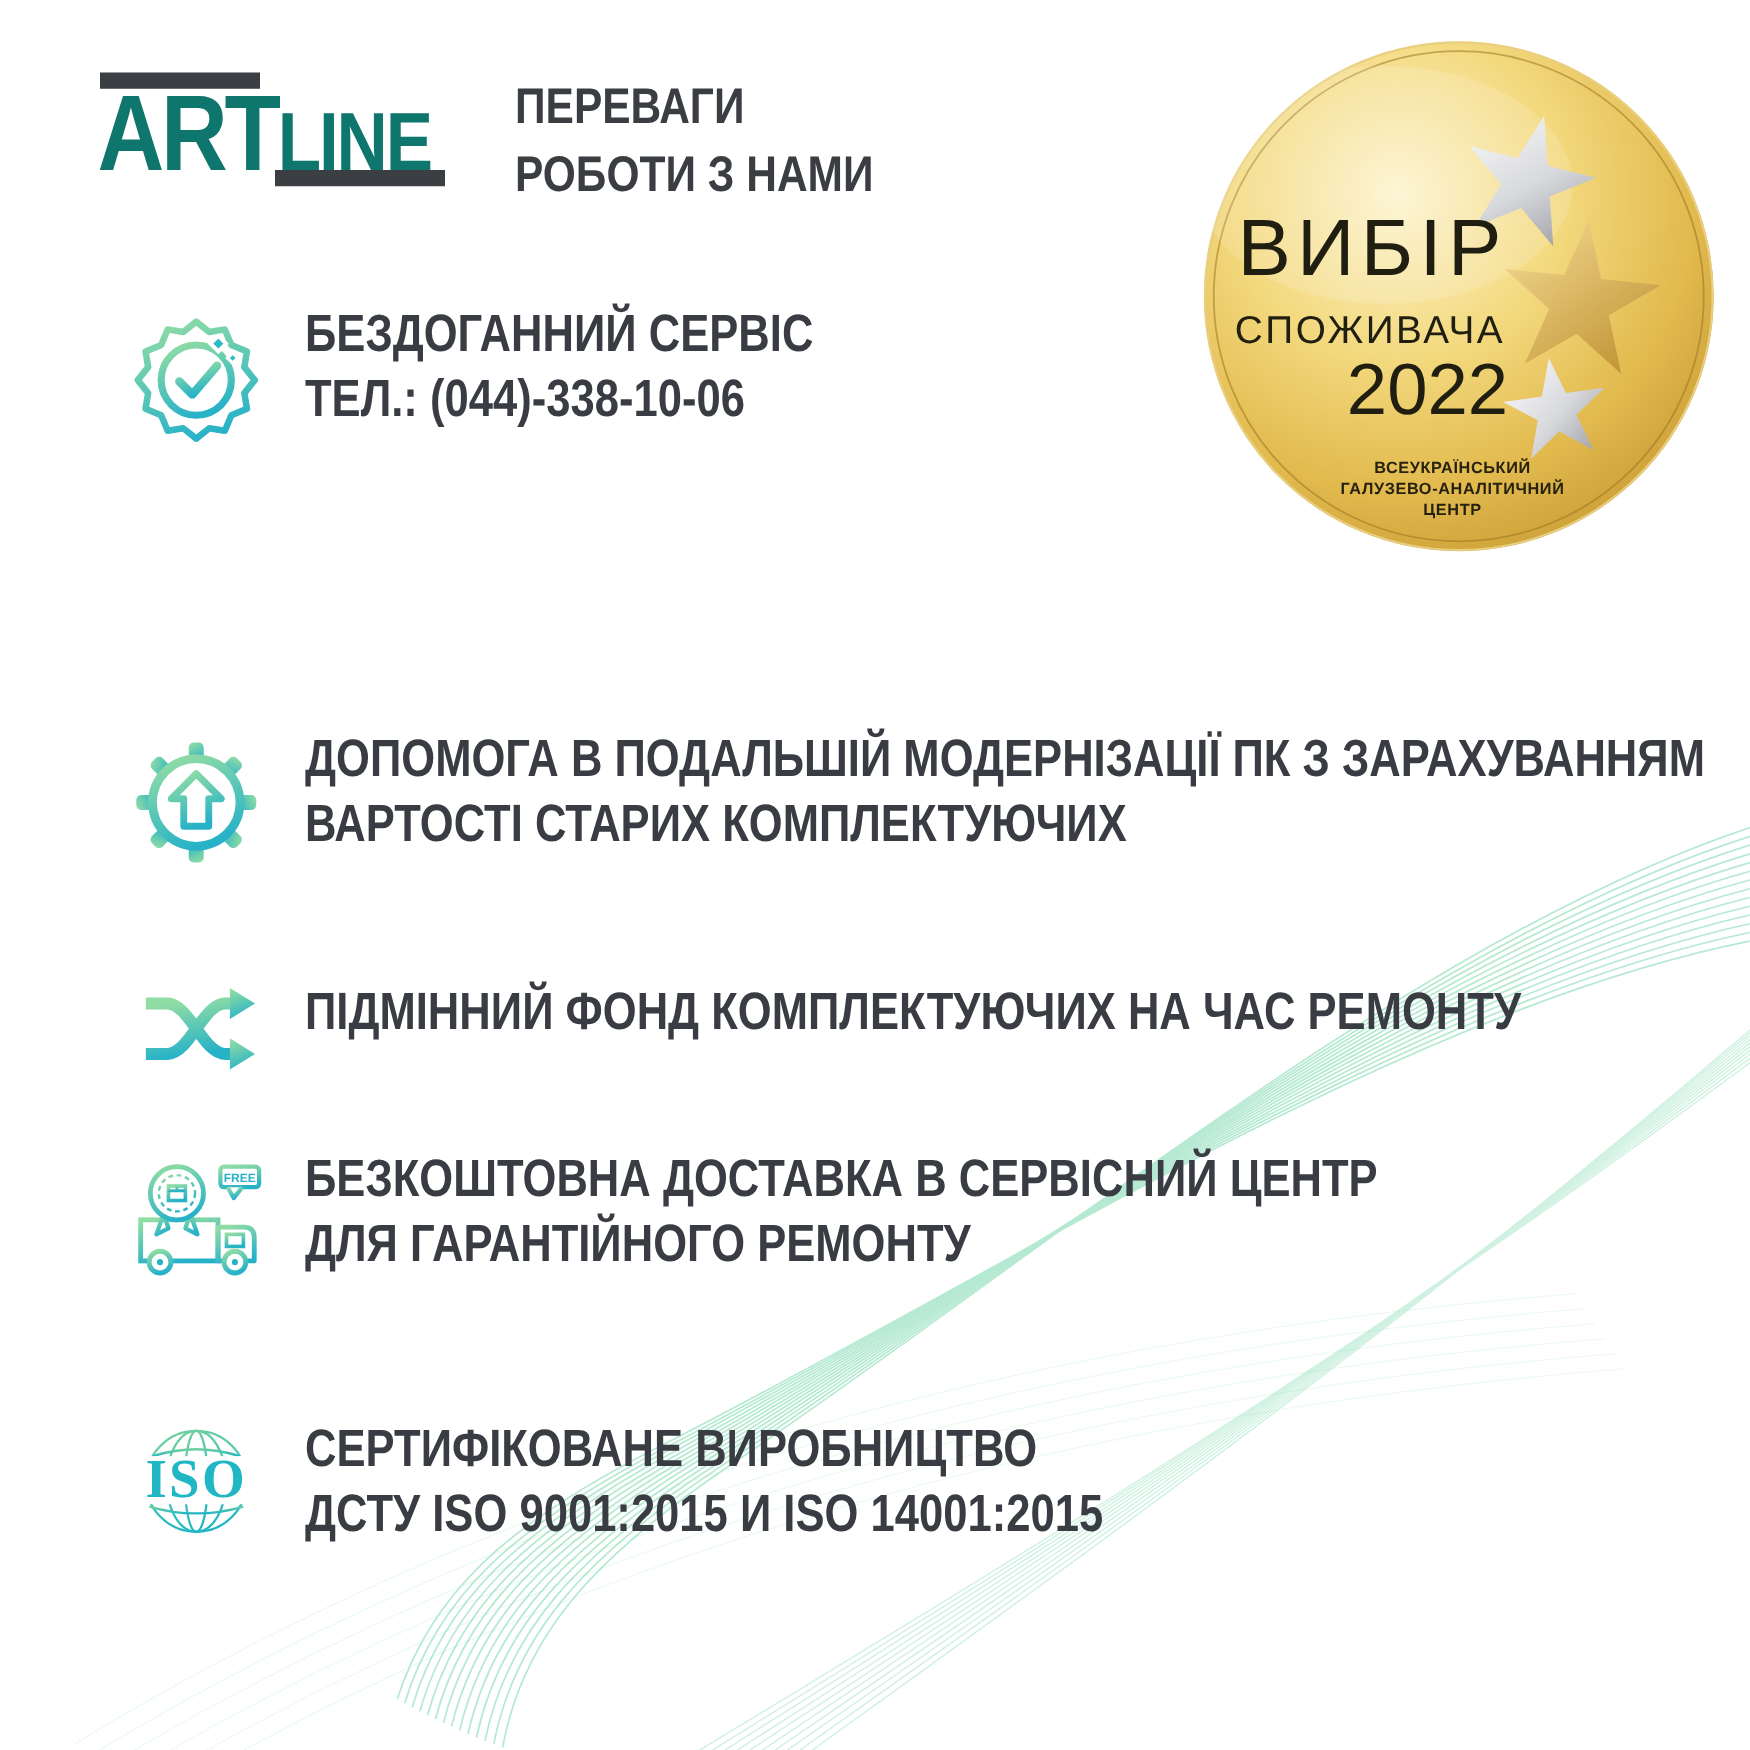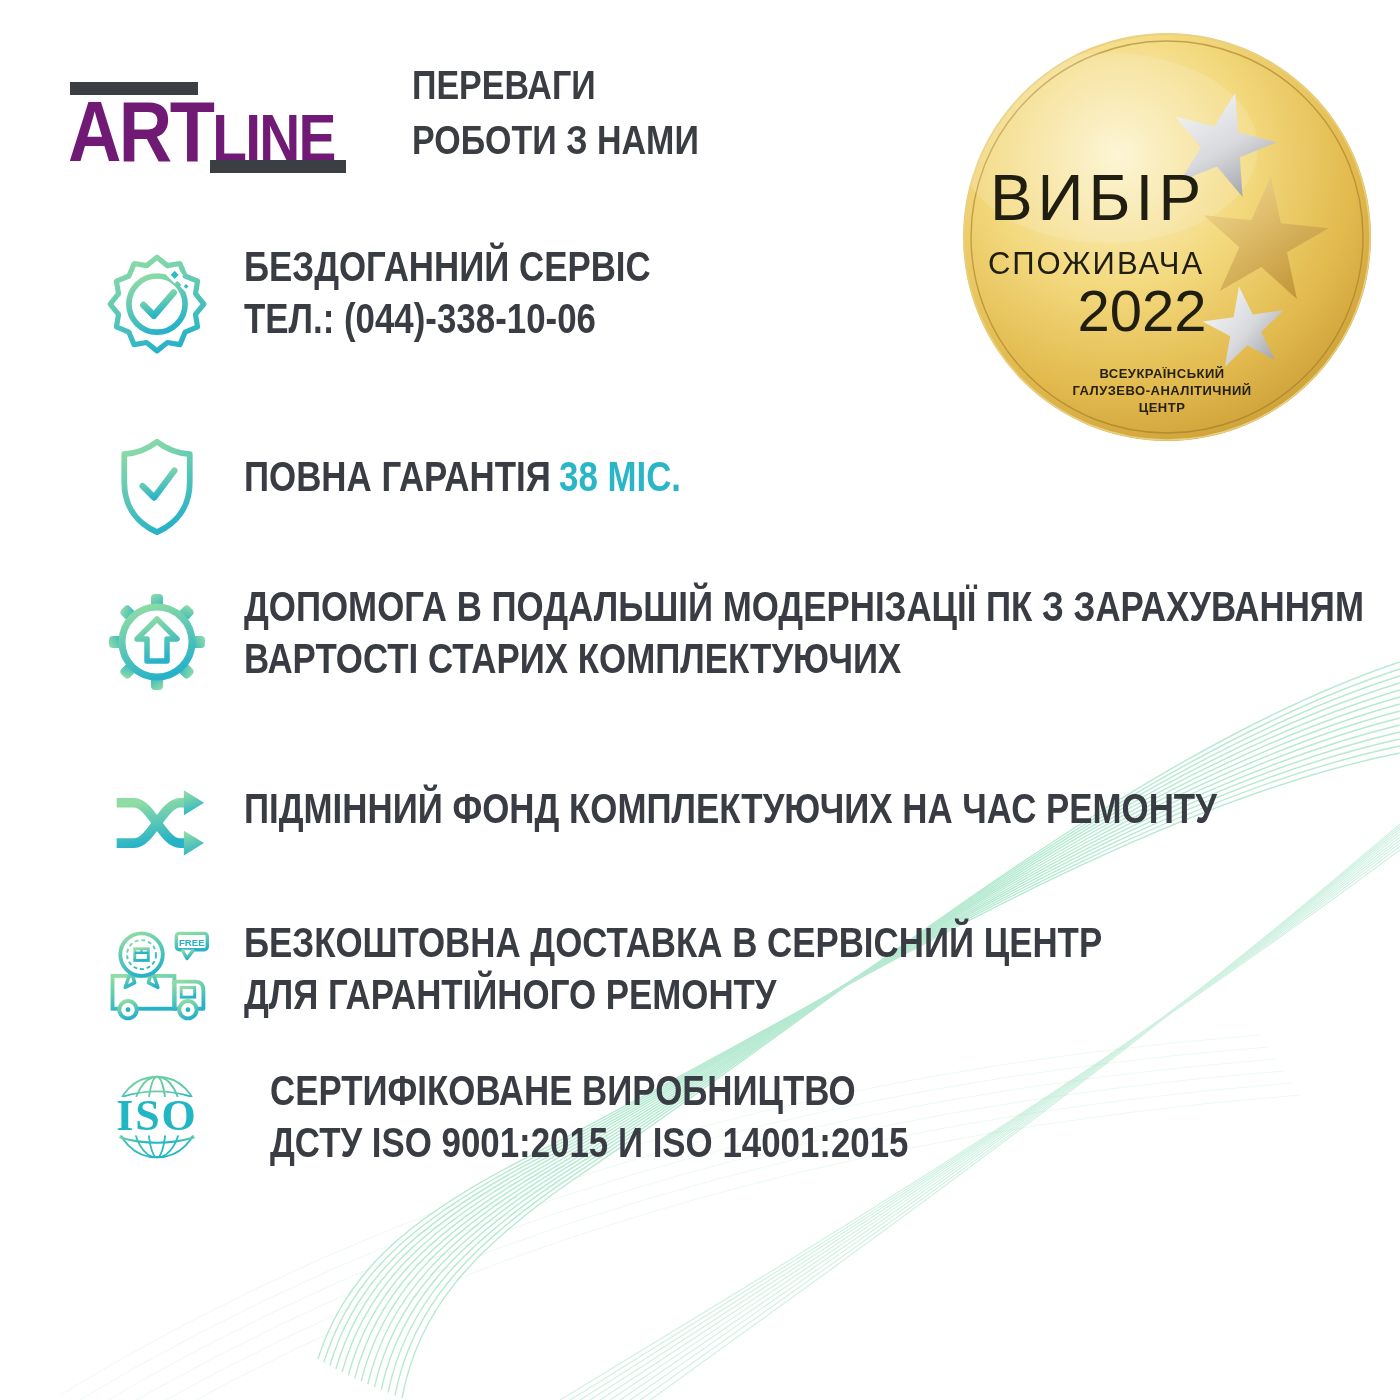--- a/index.html
+++ b/index.html
@@ -3,41 +3,41 @@
 <meta charset="utf-8">
 <style>
   html,body{margin:0;padding:0;background:#ffffff;}
   body{width:1400px;height:1400px;overflow:hidden;font-family:"Liberation Sans",sans-serif;}
   .page{position:relative;width:1400px;height:1400px;background:#fff;}
 
   
   .waves{position:absolute;left:0;top:0;width:1400px;height:1400px;z-index:1;}
 
   
-  .logo{position:absolute;left:62px;top:52px;width:345px;height:115px;color:#701a75;z-index:3;margin-top:24px;}
+  .logo{position:absolute;left:72px;top:52px;width:345px;height:115px;color:#0f766e;z-index:3;}
   .logo-bar-top{position:absolute;left:8px;top:6px;width:128px;height:13px;background:#3b3e43;}
   .logo-bar-bottom{position:absolute;left:148px;top:84px;width:136px;height:13px;background:#3b3e43;}
   .logo-text{position:absolute;left:6px;top:12px;white-space:nowrap;transform:scaleX(.86);transform-origin:left top;}
   .logo-art{font-size:86px;font-weight:900;letter-spacing:-3px;line-height:1;}
   .logo-line{font-size:66px;font-weight:900;letter-spacing:-2px;line-height:1;}
 
   
   .headline{position:absolute;left:412px;top:58px;color:#3a3d42;font-weight:700;font-size:40px;
             line-height:1.38;transform:scaleX(.85);transform-origin:left top;white-space:nowrap;z-index:3;}
 
   
   .medal{position:absolute;left:958px;top:28px;width:418px;height:418px;z-index:2;}
 
   
   .row{position:absolute;left:96px;display:flex;align-items:center;z-index:3;}
   .icon-box{width:122px;height:122px;display:flex;align-items:flex-end;justify-content:center;flex:0 0 122px;}
   .btext{margin-left:26px;color:#393c42;font-weight:700;font-size:42px;line-height:1.24;
          transform:scaleX(.83);transform-origin:left center;white-space:nowrap;}
   .accent{color:#2bb6c8;margin-left:10px;}
-  .row1{top:232px;} .row2{top:416px;} .row3{top:572px;} .row4{top:748px;} .row5{top:908px;} .row6{top:1056px;gap:26px;}
+  .row1{top:232px;} .row2{top:416px;} .row3{top:572px;} .row4{top:748px;} .row5{top:908px;} .row6{top:1124px;}
 </style>
 </head>
 <body>
 
 <div class="page">
 
   <svg class="waves" viewBox="0 0 1400 1400" fill="none">
     <defs>
       <path id="wa" d="M1400,662 C1130,752 840,1000 580,1175 C470,1250 418,1312 402,1398"></path>
       <path id="wb" d="M560,1400 C840,1230 1090,1080 1400,850"></path>
@@ -143,39 +143,20 @@
         <path d="M67,18 l6,6 l-6,6 l-6,-6 Z" fill="#2fbac6" stroke="#ffffff" stroke-width="3"></path>
         <path d="M78,31 l4,4 l-4,4 l-4,-4 Z" fill="#2fbac6" stroke="#ffffff" stroke-width="2.5"></path>
       </svg>
     </div>
     <div class="btext">
       <div>БЕЗДОГАННИЙ СЕРВІС</div>
       <div>ТЕЛ.: (044)-338-10-06</div>
     </div>
   </div>
 
-  <div class="row row2">
-    <div class="icon-box">
-      <svg width="98" height="104" viewBox="0 0 100 108" fill="none">
-        <defs>
-            <linearGradient id="g2" x1="0.2" y1="0" x2="0.55" y2="1">
-          <stop offset="0%" stop-color="#8fdca4"></stop>
-              <stop offset="100%" stop-color="#27b2c8"></stop>
-            </linearGradient>
-          </defs>
-        <path d="M50,8 C41,15 28,20 16,21 L16,50 C16,76 30,93 50,102 C70,93 84,76 84,50 L84,21 C72,20 59,15 50,8 Z" stroke="url(#g2)" stroke-width="6" stroke-linejoin="round"></path>
-        <path d="M35,54 L47,66 L68,38" stroke="url(#g2)" stroke-width="6.5" stroke-linecap="round" stroke-linejoin="round"></path>
-      </svg>
-    </div>
-    <div class="btext">
-      <div>
-        <span>ПОВНА ГАРАНТІЯ</span><span class="accent">38 МІС.</span>
-      </div>
-    </div>
-  </div>
 
   <div class="row row3">
     <div class="icon-box">
       <svg width="100" height="104" viewBox="0 0 100 104" fill="none">
         <defs>
             <linearGradient id="g3" x1="0.2" y1="0" x2="0.55" y2="1">
           <stop offset="0%" stop-color="#8fdca4"></stop>
               <stop offset="100%" stop-color="#27b2c8"></stop>
             </linearGradient>
           </defs>

